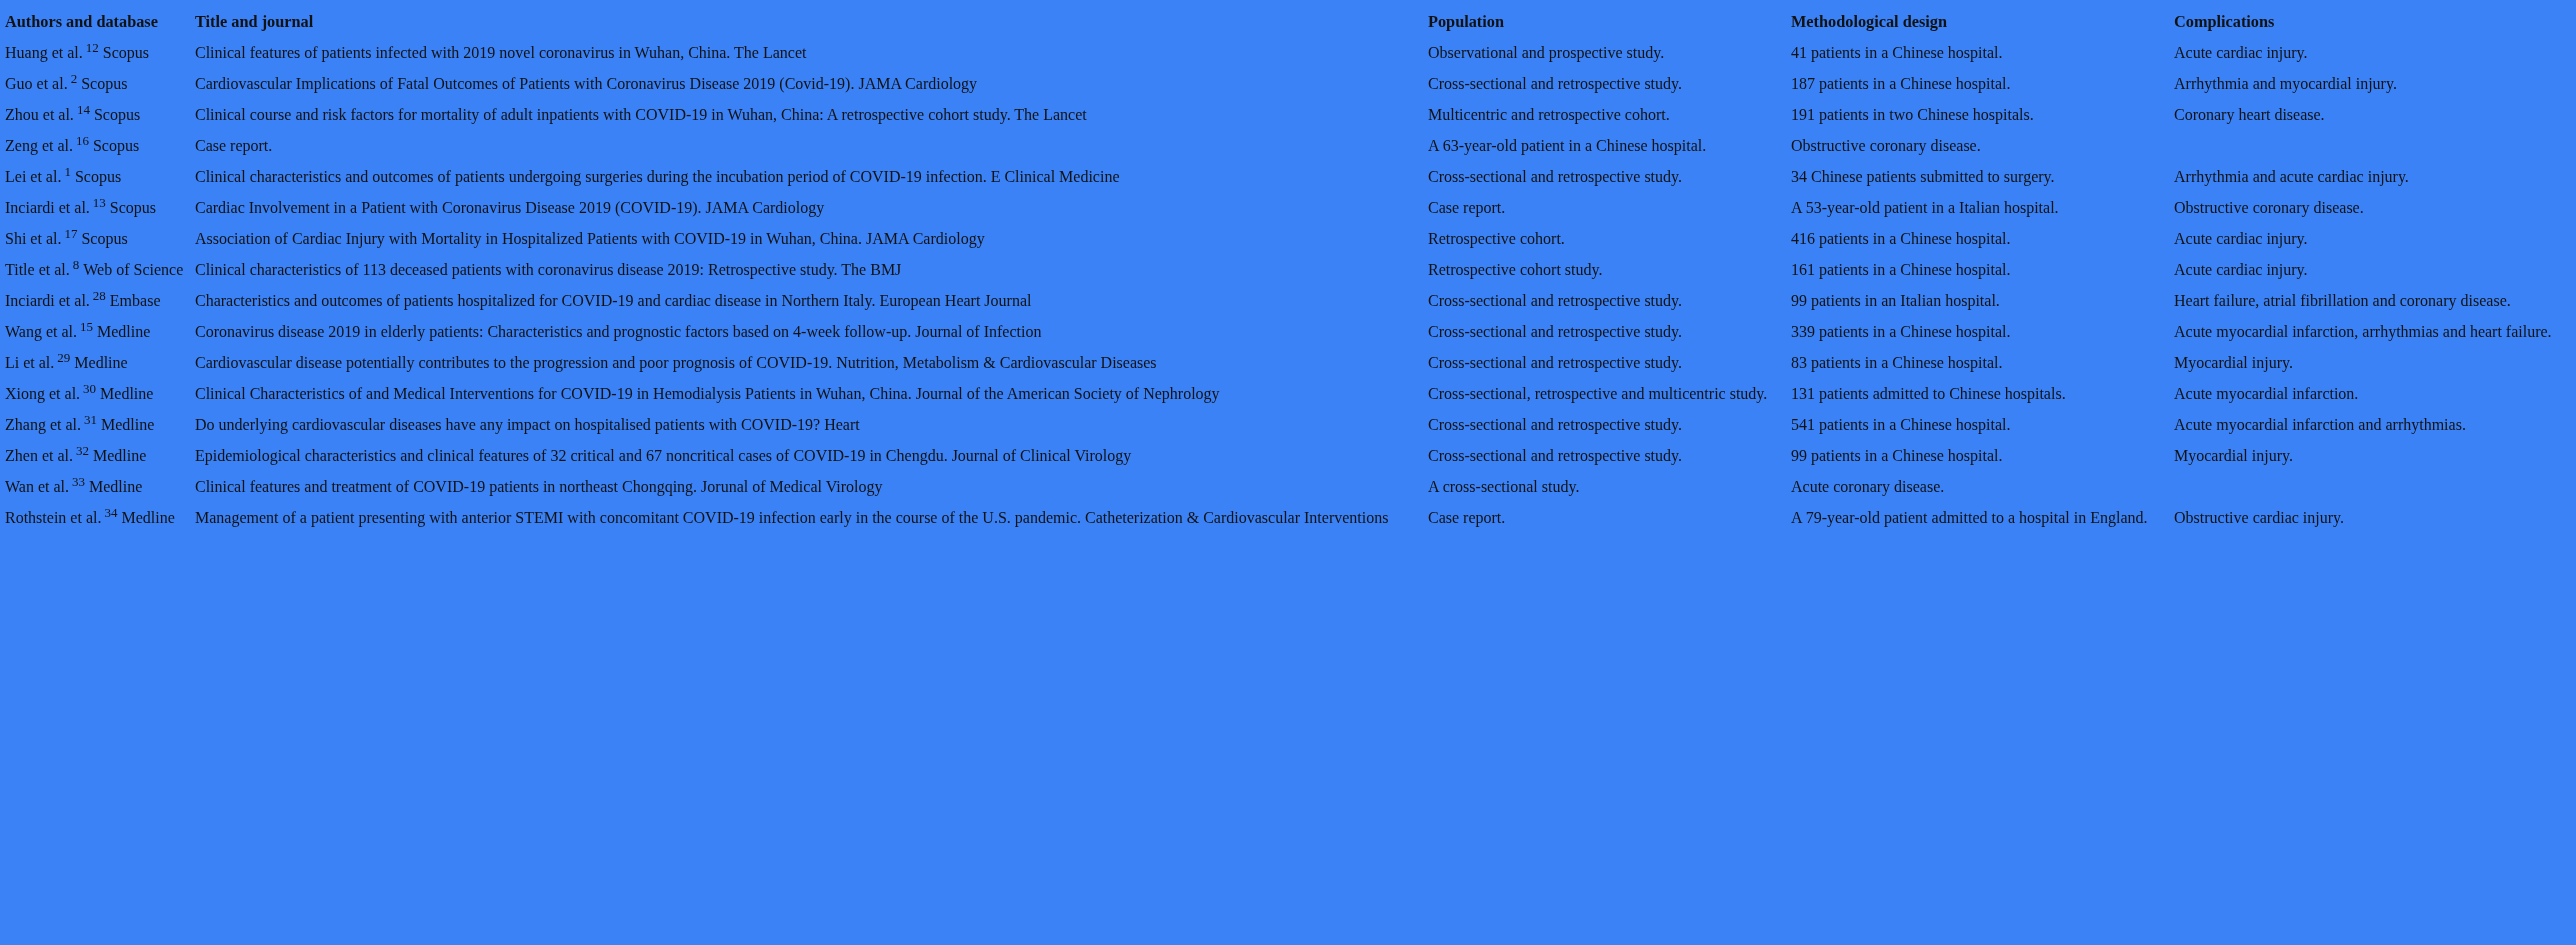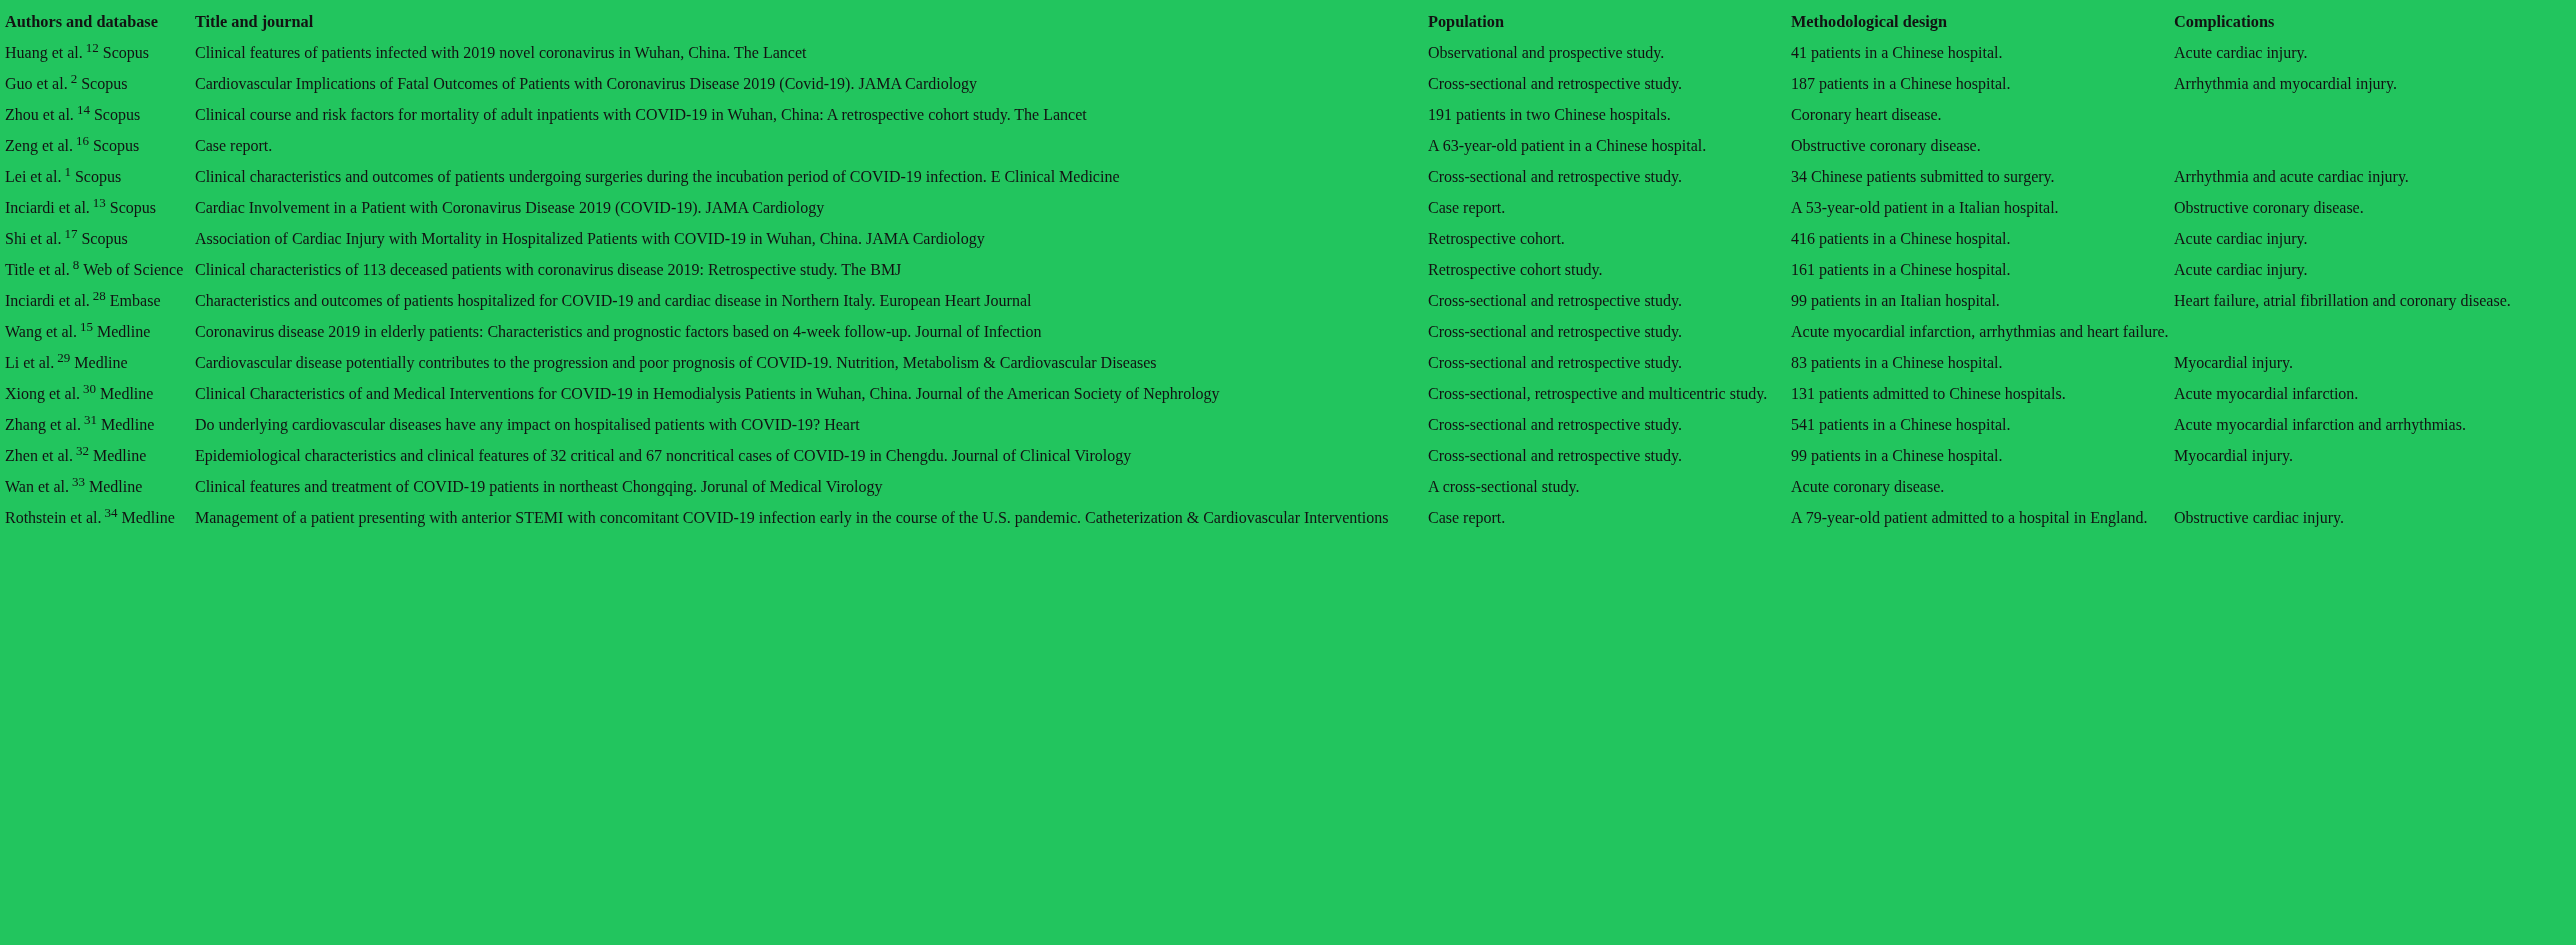--- a/index.html
+++ b/index.html
@@ -9,21 +9,21 @@
   }
   body {
     font-family: "Liberation Serif", "DejaVu Serif", serif;
     font-size: 16px;
     color: #121212;
   }
   .page {
     position: relative;
     width: 2576px;
     height: 946px;
-    background: #22c55e;
+    background: #3b82f6;
     box-sizing: border-box;
     padding: 6px 17px 0 5px;
     overflow: hidden;
   }
   .grid {
     width: 2571px;
   }
   .row {
     display: grid;
     grid-template-columns: 190px 1233px 363px 383px 1fr;
@@ -75,20 +75,21 @@
     <div class="cell">Cross-sectional and retrospective study.</div>
     <div class="cell">187 patients in a Chinese hospital.</div>
     <div class="cell">Arrhythmia and myocardial injury.</div>
   </div>
 
   <div class="row">
     <div class="cell">
       <span>Zhou et al.</span><sup>14</sup><span>Scopus</span>
     </div>
     <div class="cell">Clinical course and risk factors for mortality of adult inpatients with COVID-19 in Wuhan, China: A retrospective cohort study. The Lancet</div>
+    <div class="cell">Multicentric and retrospective cohort.</div>
     <div class="cell">191 patients in two Chinese hospitals.</div>
     <div class="cell">Coronary heart disease.</div>
   </div>
 
   <div class="row">
     <div class="cell">
       <span>Zeng et al.</span><sup>16</sup><span>Scopus</span>
     </div>
     <div class="cell">Case report.</div>
     <div class="cell">A 63-year-old patient in a Chinese hospital.</div>
@@ -144,20 +145,21 @@
     <div class="cell">99 patients in an Italian hospital.</div>
     <div class="cell">Heart failure, atrial fibrillation and coronary disease.</div>
   </div>
 
   <div class="row">
     <div class="cell">
       <span>Wang et al.</span><sup>15</sup><span>Medline</span>
     </div>
     <div class="cell">Coronavirus disease 2019 in elderly patients: Characteristics and prognostic factors based on 4-week follow-up. Journal of Infection</div>
     <div class="cell">Cross-sectional and retrospective study.</div>
+    <div class="cell">339 patients in a Chinese hospital.</div>
     <div class="cell">Acute myocardial infarction, arrhythmias and heart failure.</div>
   </div>
 
   <div class="row">
     <div class="cell">
       <span>Li et al.</span><sup>29</sup><span>Medline</span>
     </div>
     <div class="cell">Cardiovascular disease potentially contributes to the progression and poor prognosis of COVID-19. Nutrition, Metabolism &amp; Cardiovascular Diseases</div>
     <div class="cell">Cross-sectional and retrospective study.</div>
     <div class="cell">83 patients in a Chinese hospital.</div>

